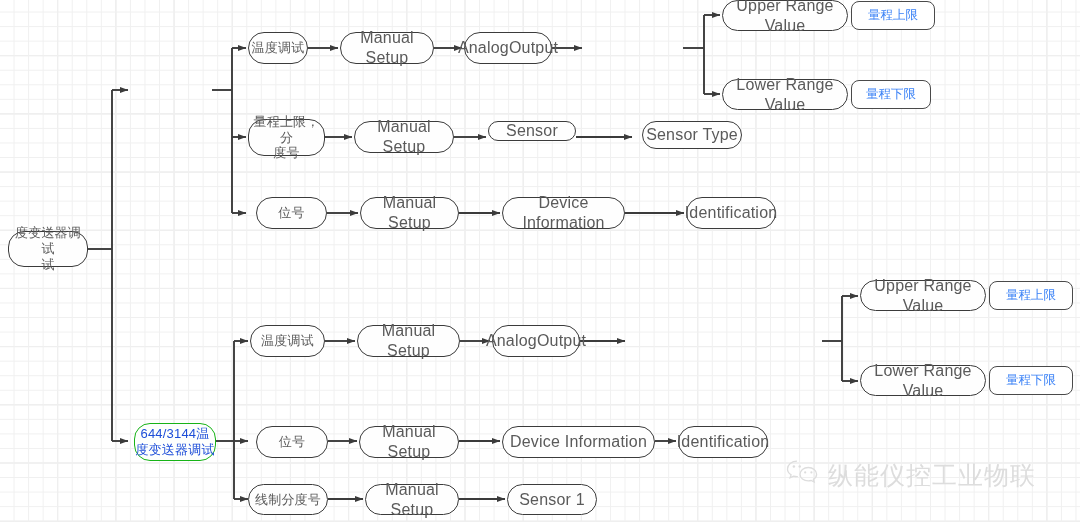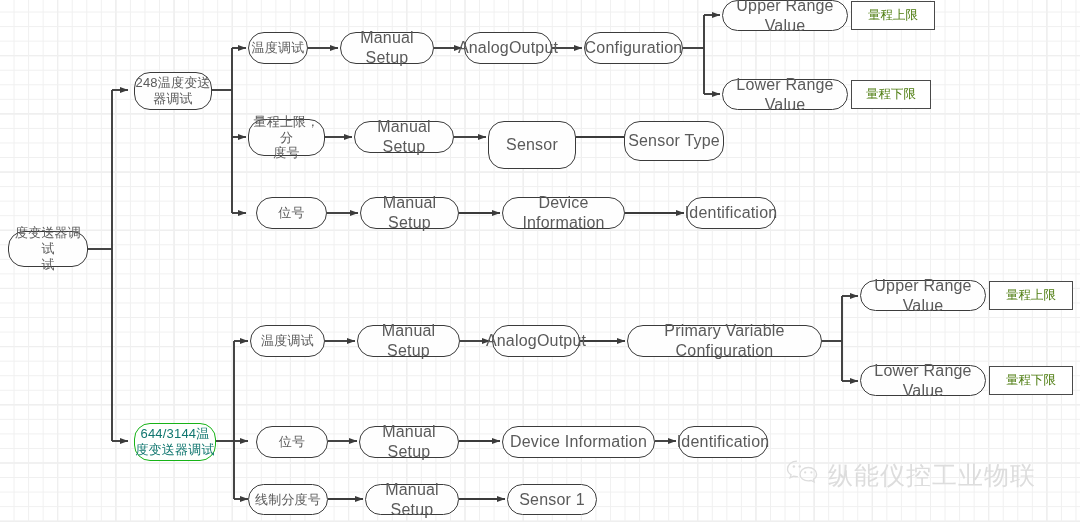--- a/index.html
+++ b/index.html
@@ -38,34 +38,34 @@
     border-radius:16px;
     color:#5a5a5a;
     line-height:1.22;
     white-space:pre-line;
     letter-spacing:0.2px;
   }
   .node.en{ font-size:16px; }
   .node.cn{ font-size:13px; }
   .node.green{
     border-color:#17b317;
-    color:#0f766e;
+    color:#1d4ed8;
     background:#fdfffd;
   }
   .rectbox{
     position:absolute;
     box-sizing:border-box;
     display:flex;
     align-items:center;
     justify-content:center;
     text-align:center;
     background:#ffffff;
     border:1.3px solid #4a4a4a;
-    border-radius:0;
-    color:#4d7c0f;
+    border-radius:8px;
+    color:#3b82f6;
     font-size:12.5px;
   }
   #watermark{
     position:absolute;
     left:786px;top:458px;
     display:flex;align-items:center;gap:8px;
     color:#dedede;
     font-size:25px;
     letter-spacing:1px;
     user-select:none;
@@ -132,50 +132,46 @@
       <path d="M655,441 L676,441" marker-end="url(#arrow)"></path>
 
       <path d="M328,499 L363,499" marker-end="url(#arrow)"></path>
       <path d="M459,499 L505,499" marker-end="url(#arrow)"></path>
     </g>
   </svg>
 
   <div class="node cn" style="left:8px;top:231px;width:80px;height:36px;">度变送器调试
 试</div>
 
-  <div class="node cn" style="left:134px;top:72px;width:78px;height:38px;">248温度变送
-器调试</div>
 
   <div class="node cn green" style="left:134px;top:423px;width:82px;height:38px;">644/3144温
 度变送器调试</div>
 
   <div class="node cn" style="left:248px;top:32px;width:60px;height:32px;">温度调试</div>
   <div class="node en" style="left:340px;top:32px;width:94px;height:32px;">Manual Setup</div>
   <div class="node en" style="left:464px;top:32px;width:88px;height:32px;">AnalogOutput</div>
-  <div class="node en" style="left:584px;top:32px;width:99px;height:32px;">Configuration</div>
   <div class="node en" style="left:722px;top:0px;width:126px;height:31px;">Upper Range Value</div>
   <div class="rectbox" style="left:851px;top:1px;width:84px;height:29px;">量程上限</div>
   <div class="node en" style="left:722px;top:79px;width:126px;height:31px;">Lower Range Value</div>
   <div class="rectbox" style="left:851px;top:80px;width:80px;height:29px;">量程下限</div>
 
   <div class="node cn" style="left:248px;top:119px;width:77px;height:37px;">量程上限，分
 度号</div>
   <div class="node en" style="left:354px;top:121px;width:100px;height:32px;">Manual Setup</div>
-  <div class="node en" style="left:488px;top:121px;width:88px;height:48px;">Sensor</div>
-  <div class="node en" style="left:624px;top:121px;width:100px;height:40px;">Sensor Type</div>
+  <div class="node en" style="left:488px;top:121px;width:88px;height:20px;">Sensor</div>
+  <div class="node en" style="left:642px;top:121px;width:100px;height:28px;">Sensor Type</div>
 
   <div class="node cn" style="left:256px;top:197px;width:71px;height:32px;">位号</div>
   <div class="node en" style="left:360px;top:197px;width:99px;height:32px;">Manual Setup</div>
   <div class="node en" style="left:502px;top:197px;width:123px;height:32px;">Device Information</div>
   <div class="node en" style="left:686px;top:197px;width:90px;height:32px;">Identification</div>
 
   <div class="node cn" style="left:250px;top:325px;width:75px;height:32px;">温度调试</div>
   <div class="node en" style="left:357px;top:325px;width:103px;height:32px;">Manual Setup</div>
   <div class="node en" style="left:492px;top:325px;width:88px;height:32px;">AnalogOutput</div>
-  <div class="node en" style="left:627px;top:325px;width:195px;height:32px;">Primary Variable Configuration</div>
   <div class="node en" style="left:860px;top:280px;width:126px;height:31px;">Upper Range Value</div>
   <div class="rectbox" style="left:989px;top:281px;width:84px;height:29px;">量程上限</div>
   <div class="node en" style="left:860px;top:365px;width:126px;height:31px;">Lower Range Value</div>
   <div class="rectbox" style="left:989px;top:366px;width:84px;height:29px;">量程下限</div>
 
   <div class="node cn" style="left:256px;top:426px;width:72px;height:32px;">位号</div>
   <div class="node en" style="left:359px;top:426px;width:100px;height:32px;">Manual Setup</div>
   <div class="node en" style="left:502px;top:426px;width:153px;height:32px;">Device Information</div>
   <div class="node en" style="left:678px;top:426px;width:90px;height:32px;">Identification</div>
 

